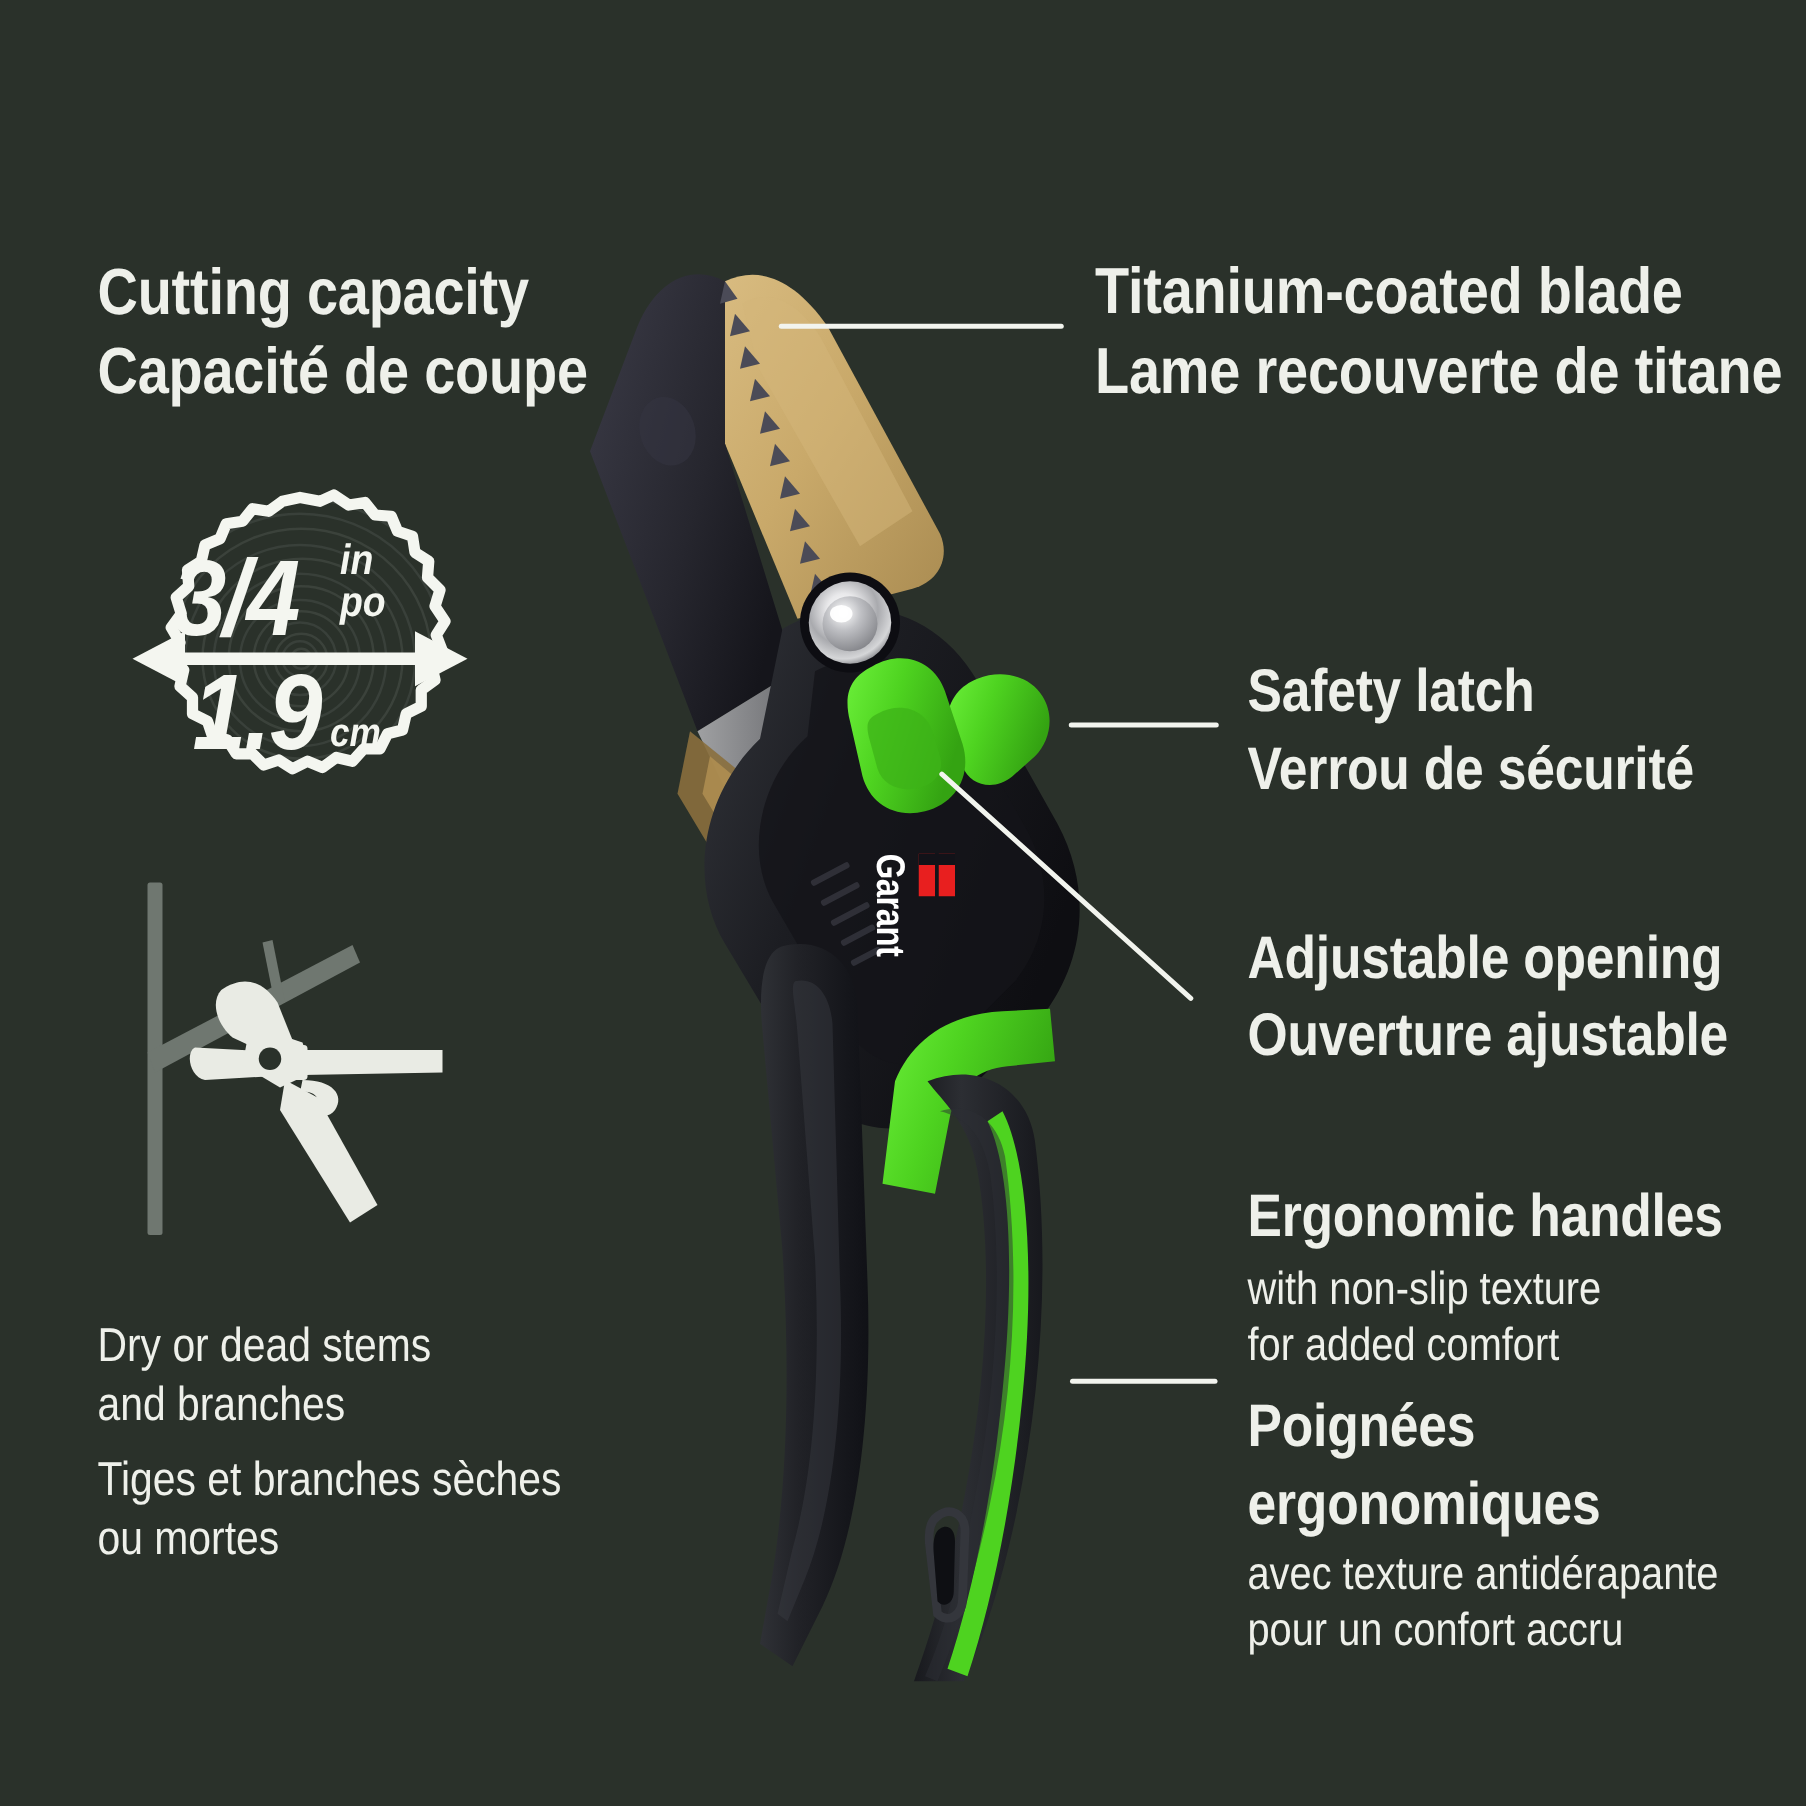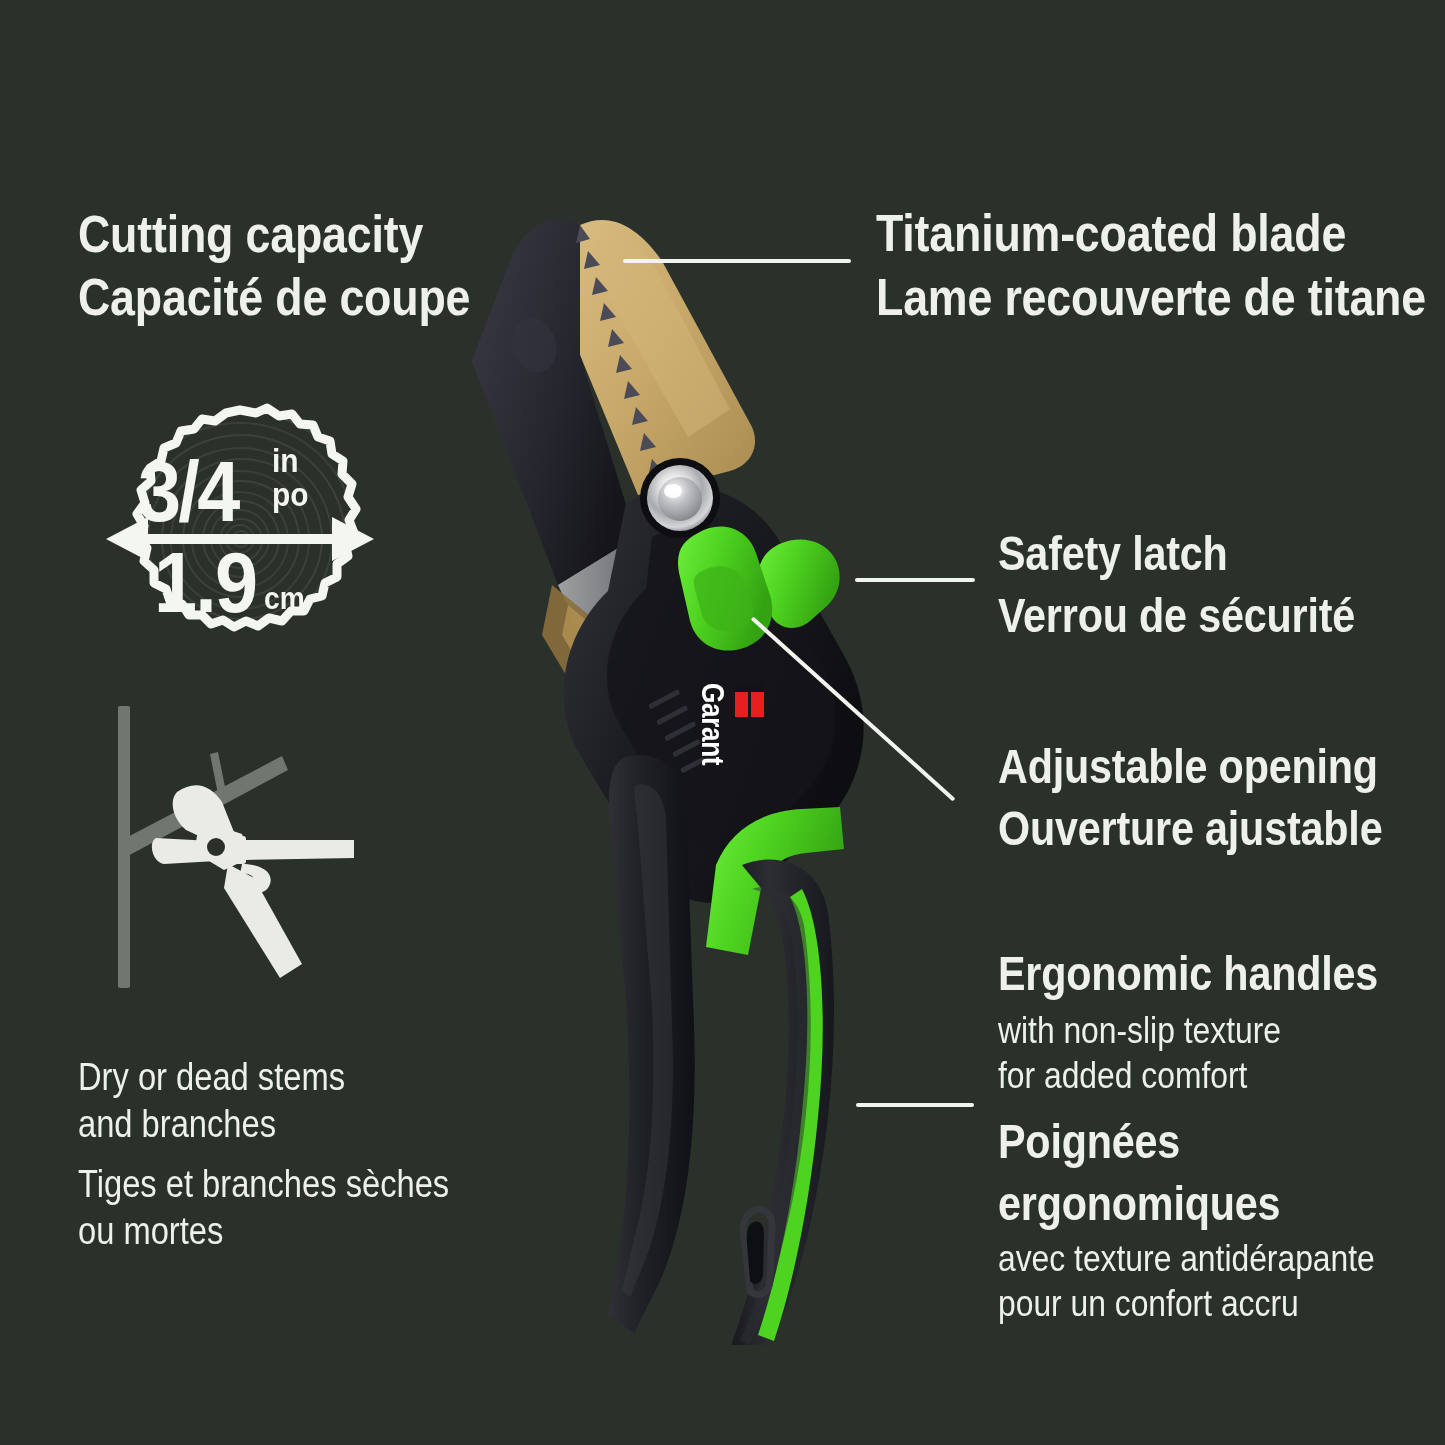--- a/index.html
+++ b/index.html
@@ -26,21 +26,21 @@
     transform:scaleX(0.86);
     transform-origin:left top;
     white-space:nowrap;
   }
 
   
   .lead{position:absolute;background:#f2f4ee;height:4px;border-radius:2px;}
   .leadrot{position:absolute;background:#f2f4ee;height:4px;border-radius:2px;transform-origin:left center;}
 
   
-  .badge{position:absolute;left:96px;top:400px;width:288px;height:278px;}
+  .badge{position:absolute;left:96px;top:388px;width:288px;height:278px;font-style:italic;}
   .badge svg{position:absolute;left:0;top:0;}
   .badge .bigfrac{
     position:absolute;left:42px;top:42px;
     font-size:86px;font-weight:700;color:#f4f6f0;
     transform:scaleX(0.90);transform-origin:left top;
     letter-spacing:-3px;white-space:nowrap;
   }
   .badge .unit1{
     position:absolute;left:176px;top:44px;
     font-size:34px;font-weight:700;color:#f4f6f0;

